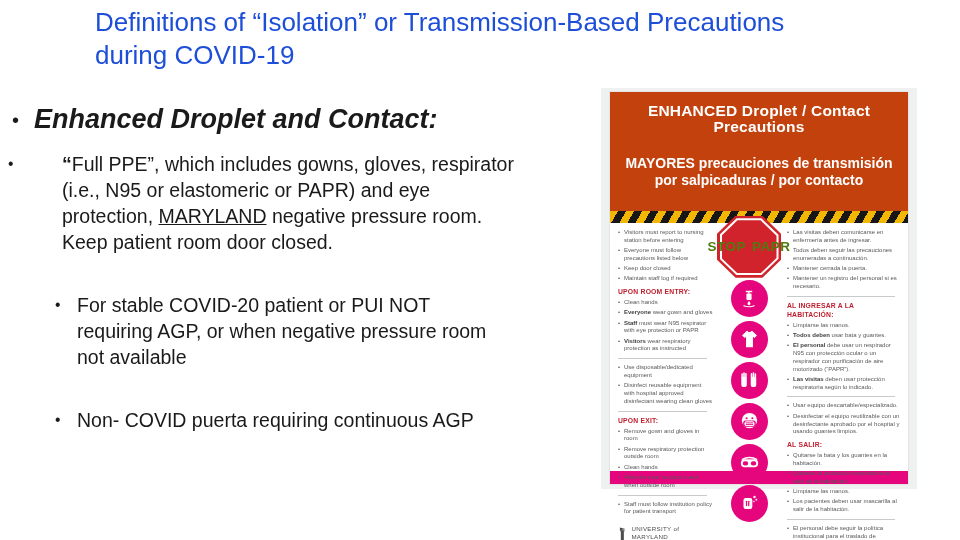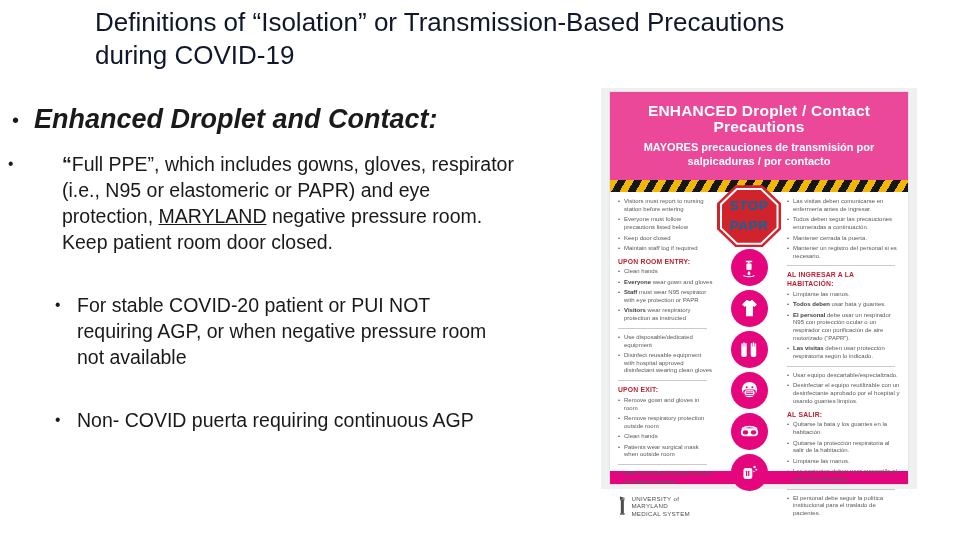--- a/index.html
+++ b/index.html
@@ -2,60 +2,60 @@
 <html><head>
 <meta charset="utf-8">
 <style>
   html,body{margin:0;padding:0;background:#ffffff;}
   body{font-family:"Liberation Sans", sans-serif;}
   .slide{position:relative;width:960px;height:540px;background:#ffffff;overflow:hidden;}
 
   
   .slide-title{
     position:absolute;left:95px;top:6px;width:800px;
-    font-size:26px;line-height:1.28;color:#0f172a;white-space:pre-line;
+    font-size:26px;line-height:1.28;color:#1d4ed8;white-space:pre-line;
   }
   .bullet{position:absolute;display:grid;grid-template-columns:16px 1fr;column-gap:6px;color:#1a1a1a;}
   .bullet .mk{font-size:0.8em;line-height:1.5;}
   .b1{left:12px;top:104px;width:640px;font-size:27px;font-weight:bold;font-style:italic;}
   .b1 .mk{font-style:normal;font-weight:normal;font-size:20px;line-height:1.6;}
   .b2{left:8px;top:152px;width:540px;font-size:19.5px;line-height:1.33;}
   .b2 .txt{white-space:pre-line;margin-left:32px;}
   .sub{left:55px;top:293px;width:480px;font-size:19.5px;line-height:1.33;}
   .sub2{top:408px;}
   .bq{font-weight:bold;}
   .uline{text-decoration:underline;}
 
   
   .poster-bg{position:absolute;left:601px;top:88px;width:316px;height:401px;background:#eff0f0;}
   .poster{position:absolute;left:9px;top:4px;width:298px;height:392px;background:#ffffff;
           display:flex;flex-direction:column;box-shadow:0 0 0 1px #e4e4e4;}
-  .p-header{background:#ec4899;color:#fff;text-align:center;padding:11px 8px 12px;}
+  .p-header{background:#c2410c;color:#fff;text-align:center;padding:11px 8px 21px;}
   .p-title{font-size:15.5px;font-weight:bold;line-height:1.06;letter-spacing:.2px;}
-  .p-sub{font-size:11px;font-weight:bold;line-height:1.25;margin-top:5px;}
+  .p-sub{font-size:14px;font-weight:bold;line-height:1.25;margin-top:19px;}
   .p-stripe{height:12px;background:repeating-linear-gradient(120deg,#f2b705 0 7px,#161616 7px 14px);}
   .p-body{flex:1;display:flex;padding:6px 7px 0 8px;position:relative;min-height:0;}
   .col-en{width:95px;font-size:6px;line-height:1.3;color:#58595b;}
   .col-icons{width:72px;display:flex;flex-direction:column;align-items:center;margin-top:-13px;flex:none;}
   .col-es{flex:1;font-size:6px;line-height:1.3;color:#58595b;padding-left:2px;}
   .pline{position:relative;padding-left:6px;margin-bottom:2.5px;}
   .pline::before{content:"•";position:absolute;left:0;top:0;}
   .plead{font-weight:bold;color:#3f4042;}
   .phead{color:#be1e2d;font-weight:bold;font-size:6.8px;margin:5px 0 2px;letter-spacing:.2px;}
   .pdiv{height:1px;background:#c9cacb;margin:5px 6px 5px 0;}
   .p-footer{height:13px;background:#e5067e;margin-top:auto;flex:none;}
 
   
   .stop{position:relative;width:64px;height:62px;z-index:3;flex:none;}
   .oct{position:absolute;clip-path:polygon(29% 0,71% 0,100% 29%,100% 71%,71% 100%,29% 100%,0 71%,0 29%);}
   .oct.o1{inset:0;background:#d0232b;}
   .oct.o2{inset:2.5px;background:#ffffff;}
   .oct.o3{inset:4.5px;background:#d0232b;}
-  .stop-text{position:absolute;inset:0;display:flex;flex-direction:column;align-items:center;justify-content:center;
-             color:#0369a1;font-weight:bold;font-size:13.5px;line-height:1.08;letter-spacing:.5px;z-index:2;gap:6px;}
+  .stop-text{position:absolute;inset:0;display:flex;flex-direction:row;align-items:center;justify-content:center;
+             color:#4d7c0f;font-weight:bold;font-size:13.5px;line-height:1.08;letter-spacing:.5px;z-index:2;gap:6px;}
   .picon{width:37px;height:37px;border-radius:50%;background:#e5067e;margin:2px 0;
          display:flex;align-items:center;justify-content:center;flex:none;z-index:2;}
   .picon svg{display:block;}
 
   
   .logo{display:flex;align-items:center;gap:3px;margin-top:9px;color:#4c4d4f;}
   .logo-text{font-size:6.2px;line-height:1.25;letter-spacing:.3px;}
 </style>
 </head>
 <body>

